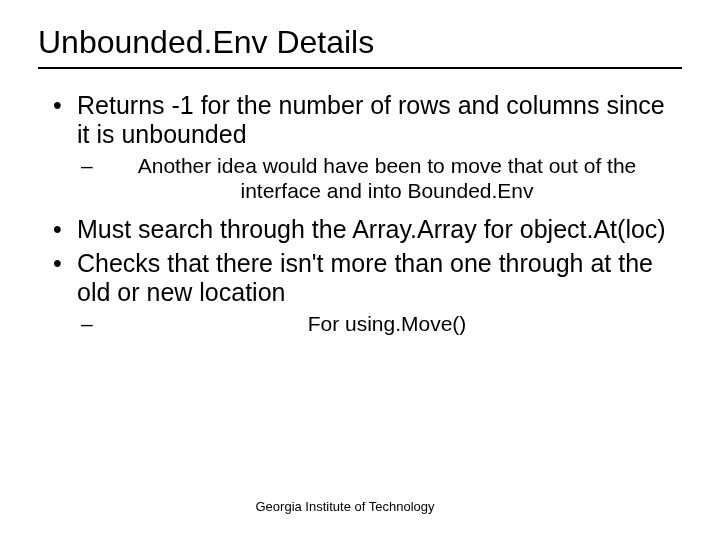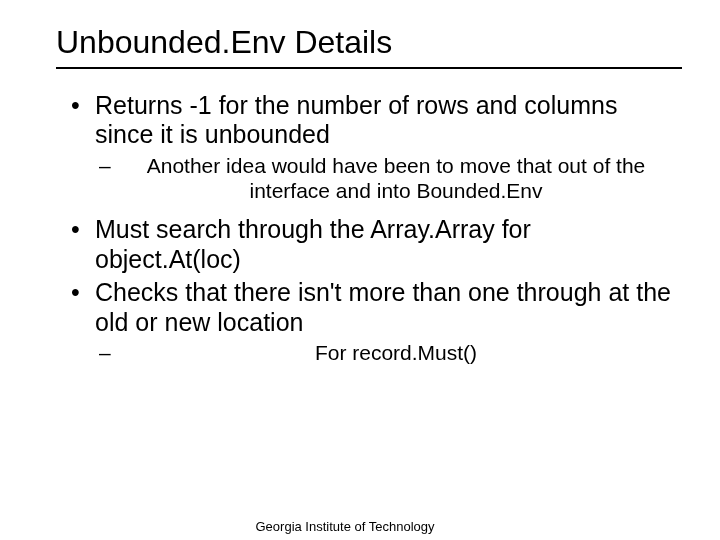--- a/index.html
+++ b/index.html
@@ -8,21 +8,21 @@
     width: 720px;
     height: 540px;
     background: #fff;
     font-family: Arial, Helvetica, sans-serif;
     color: #000;
   }
   .slide {
     box-sizing: border-box;
     width: 720px;
     height: 540px;
-    padding: 24px 38px 0 56px;
+    padding: 24px 38px 0 38px;
     position: relative;
   }
   .title {
     font-size: 32px;
     font-weight: 400;
     margin: 0 0 6px 0;
     line-height: 1.15;
   }
   .title-underline {
     border: none;
@@ -64,21 +64,21 @@
   }
   ul.level2 > li::before {
     content: "–";
     position: absolute;
     left: 4px;
     top: 0;
     font-size: 21px;
   }
   .footer {
     position: absolute;
-    bottom: 6px;
+    bottom: 26px;
     left: 0;
     width: 690px;
     text-align: center;
     font-size: 13px;
     color: #000;
   }
 </style>
 </head>
 <body>
 
@@ -96,20 +96,20 @@
         </li>
       </ul>
     </li>
     <li>
       <span>Must search through the Array.Array for object.At(loc)</span>
     </li>
     <li>
       <span>Checks that there isn't more than one through at the old or new location</span>
       <ul class="level2">
         <li>
-          <span>For record.Must()</span>
+          <span>For using.Move()</span>
         </li>
       </ul>
     </li>
   </ul>
 
   <div class="footer">Georgia Institute of Technology</div>
 </div>
 
 </body></html>

